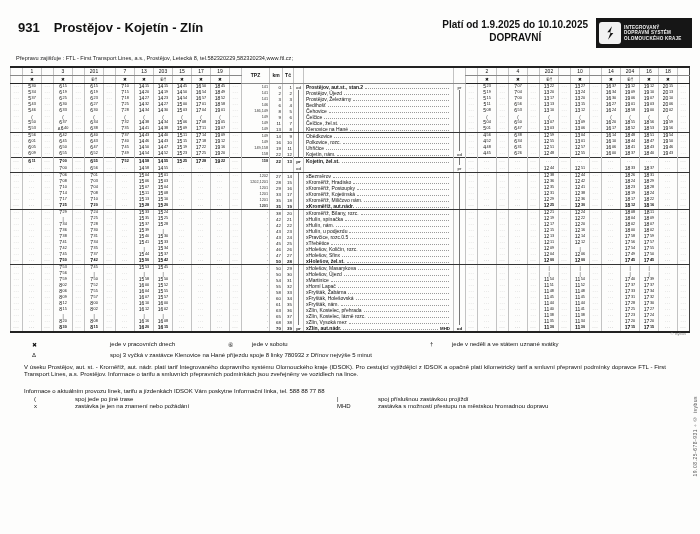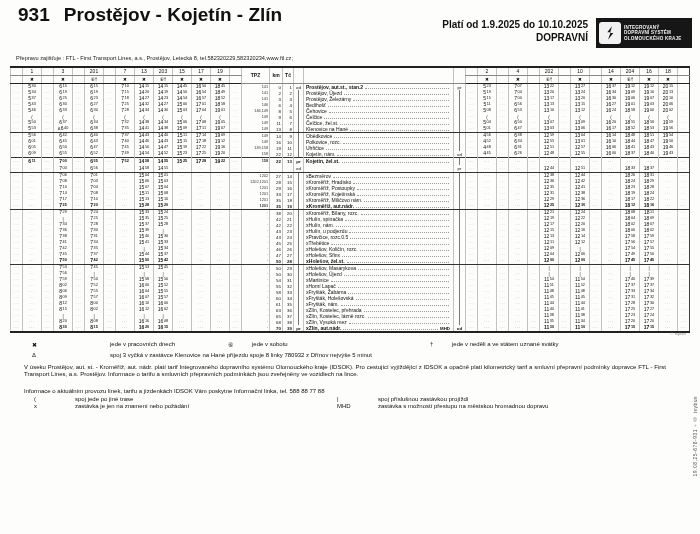--- a/index.html
+++ b/index.html
@@ -1,20 +1,20 @@
 <!DOCTYPE html>
 <html><head>
 <meta charset="utf-8">
 <style>
   html,body{margin:0;padding:0;}
   body{width:700px;height:534px;background:#fdfdfc;font-family:"Liberation Sans",sans-serif;color:#111;position:relative;overflow:hidden;}
   
-  .ttl{position:absolute;left:18px;top:4px;font-size:19px;font-weight:bold;white-space:nowrap;}
+  .ttl{position:absolute;left:18px;top:20px;font-size:13px;font-weight:bold;white-space:nowrap;}
   .ttl .num{margin-right:14px;}
-  .valid{position:absolute;right:112px;top:18px;text-align:right;font-size:10px;font-weight:bold;line-height:13px;}
+  .valid{position:absolute;right:112px;top:18px;text-align:center;font-size:10px;font-weight:bold;line-height:13px;}
   .logo{position:absolute;right:8px;top:18px;width:96px;height:30px;background:#161616;display:flex;align-items:center;padding:0 3px;box-sizing:border-box;}
   .logo .ic{width:22px;height:22px;background:#f2f2f2;border-radius:3px;margin-right:3px;flex:0 0 auto;display:flex;align-items:center;justify-content:center;}
   .logo .tx{color:#f2f2f2;font-size:4.6px;font-weight:bold;line-height:5.6px;letter-spacing:.2px;white-space:nowrap;}
   .operator{position:absolute;left:16px;top:55px;font-size:5.6px;color:#222;}
   
   .grid{position:absolute;left:10px;top:66px;}
   table{border-collapse:collapse;table-layout:fixed;width:679px;border:1px solid #444;border-top:2px solid #222;border-bottom:2px solid #222;}
   td{height:6px;line-height:5px;font-size:5px;padding:0;text-align:center;vertical-align:middle;overflow:hidden;white-space:nowrap;border-left:1px solid #c3c3c3;}
   tr{height:6px;}
   tr.h1 td{font-size:5px;color:#111;border-bottom:1px solid #888;height:7px;}

